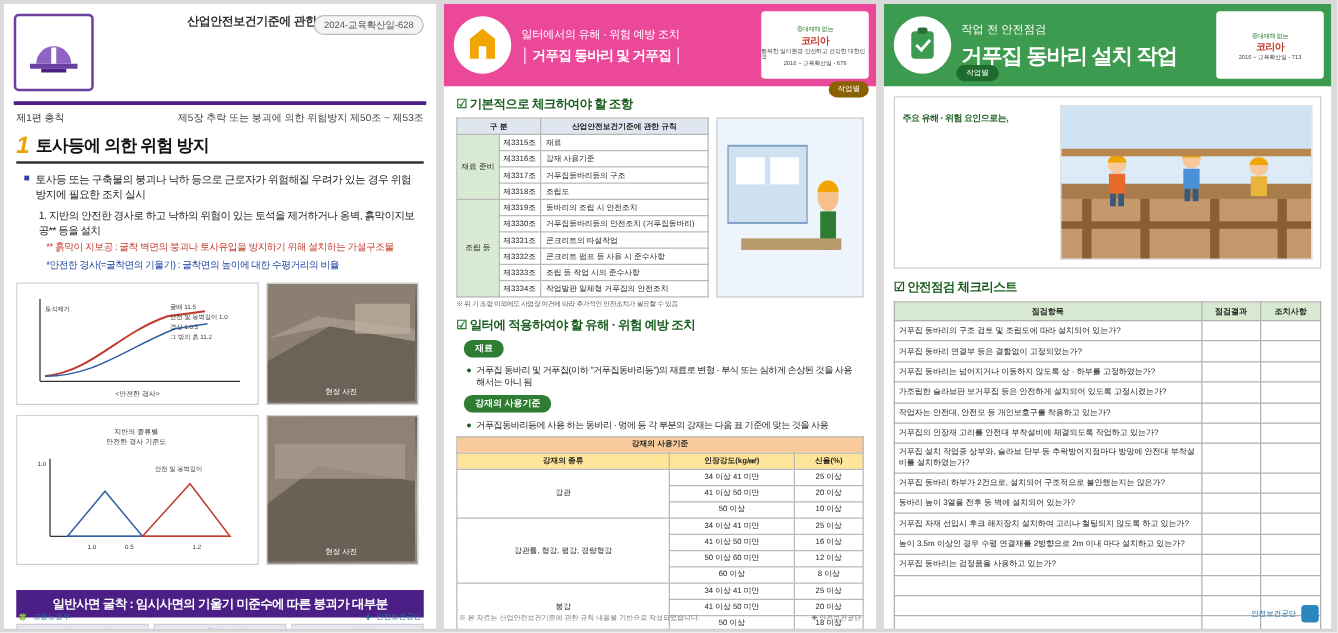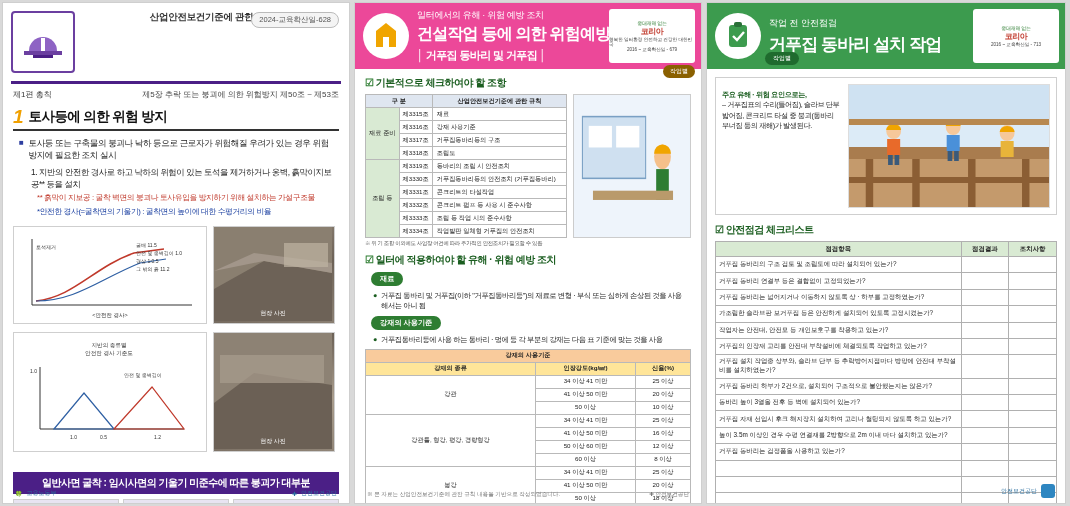--- a/index.html
+++ b/index.html
@@ -220,21 +220,20 @@
   <div class="panel p2">
     <div class="p2-head">
       <div class="p2-badge">
         <svg width="34" height="34" viewBox="0 0 34 34">
           <path d="M17 4 L27 12 v16 H7 V12z" fill="#f0a500"></path>
           <rect x="14" y="18" width="6" height="10" fill="#fff"></rect>
         </svg>
       </div>
       <div class="p2-htxt">
         <div class="p2-h1">일터에서의 유해 · 위험 예방 조치</div>
-        <div class="p2-h2">건설작업 등에 의한 위험예방</div>
         <div class="p2-h3">│ 거푸집 동바리 및 거푸집 │</div>
       </div>
       <div class="p2-korea">
         <div class="kr-s">중대재해 없는</div>
         <div class="kr-t">코리아</div>
         <div class="kr-b">행복한 일터환경 안전하고 건강한 대한민국</div>
         <div class="kr-b">2016 ~ 교육확산일 - 679</div>
       </div>
       <div class="p2-tag">작업별</div>
     </div>
@@ -405,21 +404,20 @@
         <div class="kr-t">코리아</div>
         <div class="kr-b">2016 ~ 교육확산일 - 713</div>
       </div>
       <div class="p3-tag">작업별</div>
     </div>
 
     <div class="p3-body">
       <div class="p3-card">
         <div class="p3-txt">
           <span class="b">주요 유해 · 위험 요인으로는,</span>
-          <span>– 거푸집표의 수리(들어짐), 슬라브 단부 밟어짐, 콘크리트 타설 중 붕괴(동바리 무너짐 등의 재해)가 발생된다.</span>
         </div>
         <div class="p3-img">
           <svg width="100%" height="100%" viewBox="0 0 215 122" preserveAspectRatio="none">
             <rect width="215" height="122" fill="#dcebf7"></rect>
             <rect x="0" y="0" width="215" height="40" fill="#cfe2f2"></rect>
             <rect x="0" y="72" width="215" height="50" fill="#c49a6c"></rect>
             <rect x="0" y="62" width="215" height="12" fill="#a97c4e"></rect>
             <g fill="#8b5e34">
               <rect x="18" y="74" width="8" height="48"></rect>
               <rect x="68" y="74" width="8" height="48"></rect>

